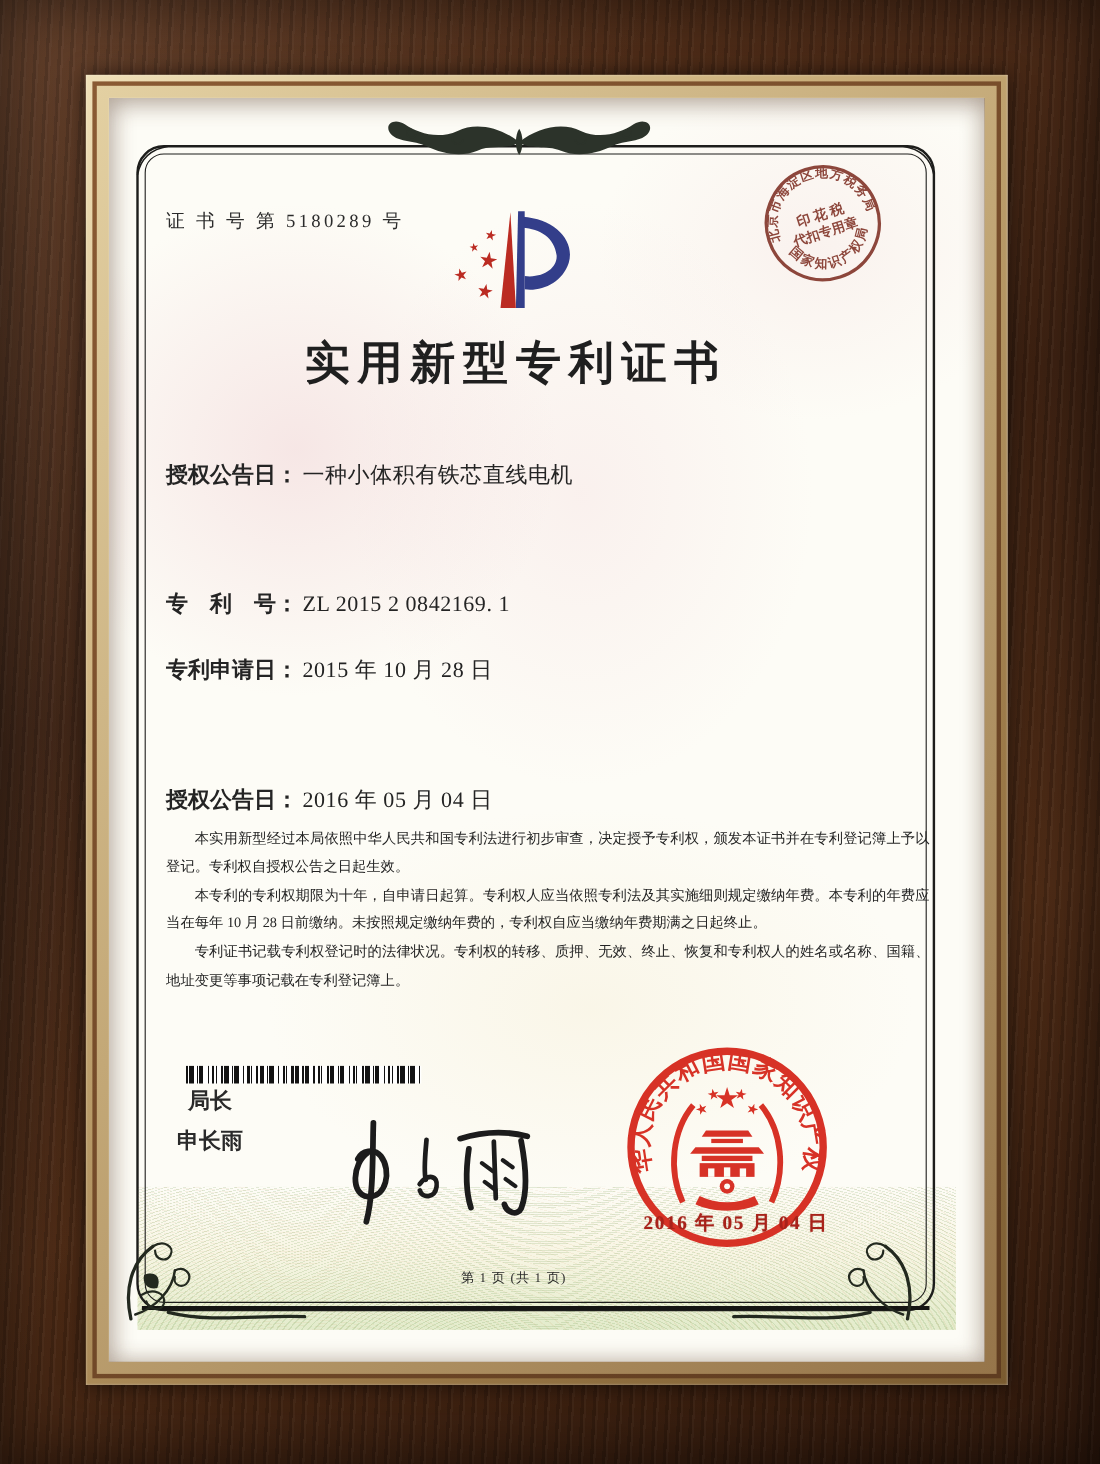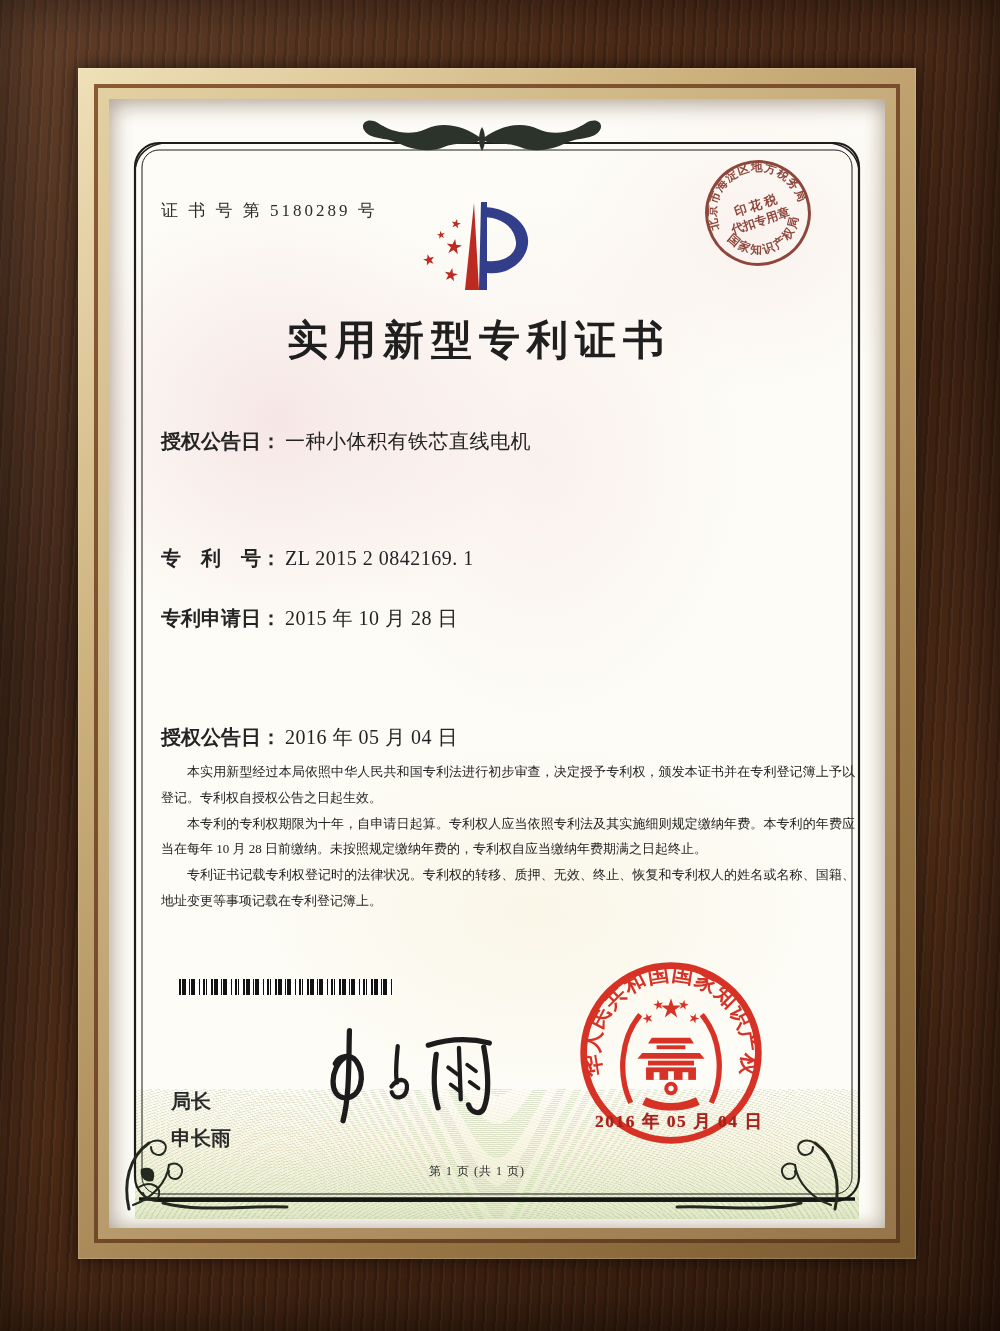--- a/index.html
+++ b/index.html
@@ -6,21 +6,21 @@
   *{box-sizing:border-box;}
   .photo{position:relative;width:1000px;height:1331px;margin:0 auto;overflow:hidden;
     font-family:"Liberation Serif","DejaVu Serif",serif;}
   
   .wood{position:absolute;inset:0;
     background:
       linear-gradient(115deg, rgba(255,255,255,.07), rgba(255,255,255,0) 38%),
       repeating-linear-gradient(93deg, rgba(0,0,0,.14) 0 3px, rgba(255,255,255,.03) 3px 5px, rgba(0,0,0,0) 5px 11px),
       linear-gradient(160deg,#59331c 0%,#3c2112 40%,#4d2b16 68%,#2e180c 100%);
     box-shadow:inset 0 0 60px rgba(0,0,0,.55);}
-  .gold{position:absolute;left:78px;top:68px;right:84px;bottom:72px;padding:16px;
+  .gold{position:absolute;left:78px;top:68px;right:84px;bottom:72px;padding:6px;
     background:linear-gradient(135deg,#efe0b8 0%,#cdb27e 30%,#9a7847 72%,#7a5b30 100%);
     box-shadow:0 0 18px rgba(0,0,0,.6), inset 0 0 2px rgba(255,255,255,.6);font-family:Liberation Serif, serif;}
   .gold-groove{height:100%;padding:4px;background:linear-gradient(135deg,#8a5a33,#5f3c20);}
   .gold-inner{height:100%;padding:11px;background:linear-gradient(135deg,#e3d0a2 0%,#c3a877 45%,#96754a 100%);}
   
   .paper{position:relative;width:100%;height:100%;overflow:hidden;
     background:
       radial-gradient(ellipse 340px 320px at 170px 320px, rgba(236,198,204,.40), rgba(236,198,204,0) 70%),
       radial-gradient(ellipse 300px 380px at 430px 360px, rgba(242,214,218,.30), rgba(242,214,218,0) 70%),
       radial-gradient(ellipse 280px 220px at 640px 140px, rgba(238,206,210,.22), rgba(238,206,210,0) 70%),
@@ -44,21 +44,21 @@
   .frow .lbl{font-weight:600;}
   .frow .val{margin-left:4px;letter-spacing:.5px;}
   .paras{left:52px;top:660px;width:694px;font-size:13px;line-height:25.8px;
     text-align:justify;color:#242424;}
   .paras p{margin:0;text-indent:2em;}
   .barcode{left:70px;top:880px;width:214px;height:16px;
     background:repeating-linear-gradient(90deg,
       #121212 0 2px,#fff 2px 3px,#121212 3px 7px,#fff 7px 10px,#121212 10px 11px,
       #fff 11px 12px,#121212 12px 16px,#fff 16px 20px,#121212 20px 21px,#fff 21px 24px,
       #121212 24px 26px,#fff 26px 27px,#121212 27px 28px,#fff 28px 32px);}
-  .signer{left:62px;top:984px;font-size:20px;font-weight:600;color:#2a2a2a;line-height:37px;}
+  .signer{left:62px;top:894px;font-size:20px;font-weight:600;color:#2a2a2a;line-height:37px;text-align:center;}
   .signature{left:198px;top:920px;width:210px;height:105px;transform:rotate(-2deg);}
   .seal{left:466px;top:858px;width:192px;height:192px;opacity:.95;}
   .seal-date{left:486px;top:1010px;width:220px;font-size:17.5px;font-weight:bold;
     color:#a8221a;letter-spacing:1.5px;white-space:nowrap;text-shadow:0 0 1px rgba(150,30,20,.6);}
   .footer{left:168px;top:1064px;width:400px;text-align:center;font-size:12px;color:#2b2b2b;letter-spacing:1px;}
   .border-svg{left:24px;top:38px;width:728px;height:1072px;overflow:visible;}
   .orn-top{left:252px;top:16px;width:242px;height:48px;}
   .orn-bl{left:10px;top:1038px;width:170px;height:78px;}
   .orn-br{left:566px;top:1038px;width:170px;height:78px;transform:scaleX(-1);}
 </style>

